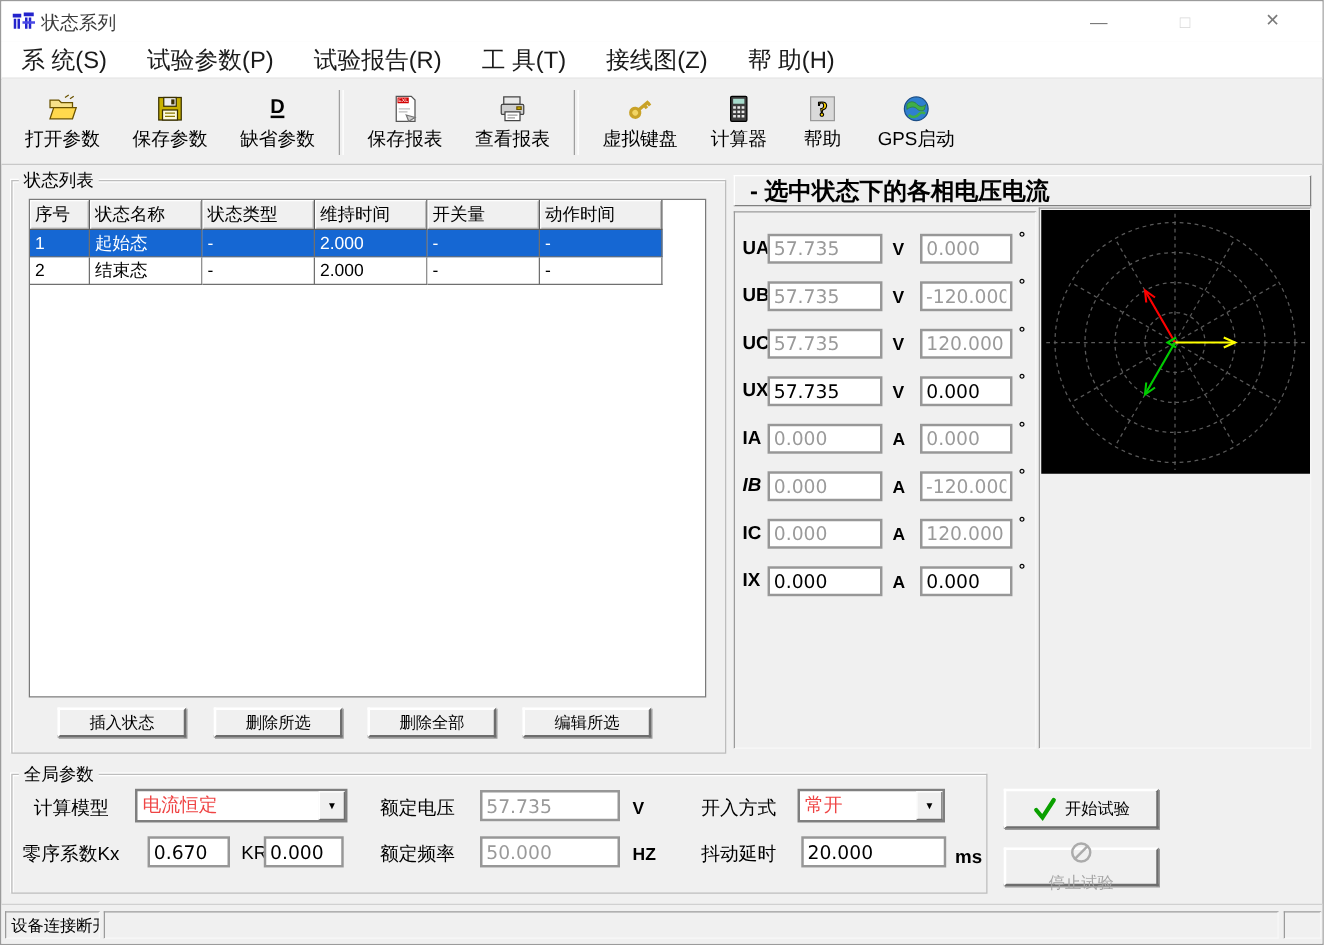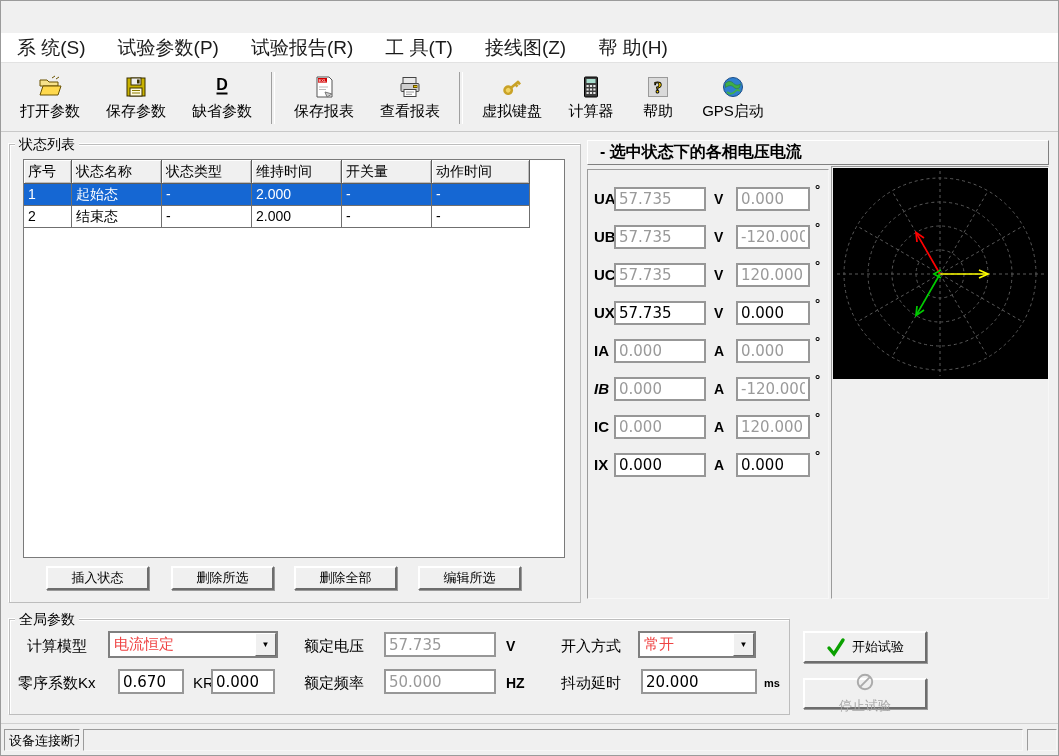--- a/index.html
+++ b/index.html
@@ -32,39 +32,64 @@
   
   .btn{box-sizing:border-box;background:#f0f0f0;border:2px solid;border-color:#ffffff #6d6d6d #6d6d6d #ffffff;box-shadow:1px 1px 0 #9a9a9a;display:flex;align-items:center;justify-content:center;font-size:13px;color:#000;gap:6px;}
   .btn.disabled{color:#a5a5a5;flex-direction:column;}
   .edit{box-sizing:border-box;background:#ffffff;border:2px solid #979797;font-size:15px;color:#000;padding:0 3px;font-family:"DejaVu Sans",sans-serif;outline:none;}
   .edit.dis{color:#9a9a9a;}
   .combo{box-sizing:border-box;background:#ffffff;border:2px solid #7f7f7f;display:flex;align-items:center;}
   .combo .cval{flex:1;font-size:15px;color:#ef4444;padding-left:4px;white-space:nowrap;overflow:hidden;}
   .combo .cbtn{width:19px;align-self:stretch;background:#f0f0f0;border:1px solid;border-color:#ffffff #6d6d6d #6d6d6d #ffffff;display:flex;align-items:center;justify-content:center;font-size:8px;color:#000;}
   .sunkpanel{box-sizing:border-box;border:1px solid;border-color:#9b9b9b #f7f7f7 #f7f7f7 #9b9b9b;background:#f0f0f0;}
   
-  #phase-header{left:586px;top:139px;width:462px;height:25px;background:#f0f0f0;border:1px solid;border-color:#ffffff #808080 #808080 #ffffff;box-sizing:border-box;font-size:16px;font-weight:bold;color:#000;display:flex;align-items:center;padding-left:12px;}
+  #phase-header{left:586px;top:139px;width:462px;height:25px;background:#f0f0f0;border:1px solid;border-color:#ffffff #808080 #808080 #ffffff;box-sizing:border-box;font-size:19px;font-weight:bold;color:#000;display:flex;align-items:center;padding-left:12px;}
   #fields-panel{left:586px;top:168px;width:242px;height:430px;}
   .frow-label{font-size:15px;font-weight:bold;color:#000;}
   .funit{font-size:14px;font-weight:bold;color:#000;}
   .fdeg{font-size:13px;font-weight:bold;color:#000;}
   #phasor-panel{left:830px;top:165px;width:218px;height:433px;}
   #phasor-box{position:absolute;left:1px;top:1px;width:215px;height:211px;background:#000;}
   
   .plabel{font-size:15px;color:#000;white-space:nowrap;}
   .punit{font-size:14px;font-weight:bold;color:#000;}
   
   #statusbar{left:0;top:722px;width:100%;height:33px;background:#f0f0f0;border-top:1px solid #d0d0d0;}
   .spanel{position:absolute;top:5px;height:22px;box-sizing:border-box;border:1px solid;border-color:#9b9b9b #f7f7f7 #f7f7f7 #9b9b9b;font-size:13px;color:#000;padding:2px 4px 0 4px;white-space:nowrap;overflow:hidden;}
 </style>
 </head>
 <body>
 
 <div id="window">
 
+  <div class="abs" id="titlebar">
+    <span class="abs" style="left:9px;top:8px;width:18px;height:16px;">
+      <svg width="18" height="16" viewBox="0 0 18 16">
+          <g fill="#2323cc">
+            <rect x="0" y="2" width="7" height="3"></rect>
+            <rect x="1" y="6" width="2" height="8"></rect>
+            <rect x="4" y="6" width="2" height="8"></rect>
+            <rect x="9" y="1" width="8" height="3"></rect>
+            <rect x="10" y="5" width="2" height="9"></rect>
+            <rect x="13" y="5" width="2" height="9"></rect>
+            <rect x="8" y="8" width="10" height="2" fill="#4a4ae6"></rect>
+          </g>
+        </svg>
+    </span>
+    <span class="abs" id="title-text">状态系列</span>
+    <div class="abs wctl" style="left:855px;">
+        <span>—</span>
+      </div>
+    <div class="abs wctl" style="left:924px;color:#d8d8d8;">
+        <span>□</span>
+      </div>
+    <div class="abs wctl" style="left:994px;">
+        <span>✕</span>
+      </div>
+  </div>
 
   <div class="abs" id="menubar">
     <span class="menu-item">系 统(S)</span>
     <span class="menu-item">试验参数(P)</span>
     <span class="menu-item">试验报告(R)</span>
     <span class="menu-item">工 具(T)</span>
     <span class="menu-item">接线图(Z)</span>
     <span class="menu-item">帮 助(H)</span>
   </div>
 
@@ -340,21 +365,21 @@
   <input class="abs edit" style="left: 117px; top: 668px; width: 66px; height: 25px;" value="0.670">
   <span class="abs plabel" style="left:192px;top:673px;">KR</span>
   <input class="abs edit" style="left: 210px; top: 668px; width: 64px; height: 25px;" value="0.000">
 
   <span class="abs plabel" style="left:303px;top:673px;">额定频率</span>
   <input class="abs edit dis" style="left: 383px; top: 668px; width: 112px; height: 25px;" value="50.000">
   <span class="abs punit" style="left:505px;top:674px;">HZ</span>
 
   <span class="abs plabel" style="left:560px;top:673px;">抖动延时</span>
   <input class="abs edit" style="left: 640px; top: 668px; width: 116px; height: 25px;" value="20.000">
-  <span class="abs punit" style="left:763px;top:676px;font-size:11px;">ms</span>
+  <span class="abs punit" style="left:763px;top:676px;font-size:15px;">ms</span>
 
   <div class="abs btn" style="left:802px;top:630px;width:124px;height:32px;">
     <span style="display:flex;">
       <svg width="20" height="20" viewBox="0 0 20 20">
           <path d="M3 11l5 6 9-14" fill="none" stroke="#0aa000" stroke-width="3.4" stroke-linecap="round"></path>
         </svg>
     </span>
     <span>开始试验</span>
   </div>
   <div class="abs btn disabled" style="left:802px;top:677px;width:124px;height:31px;">

